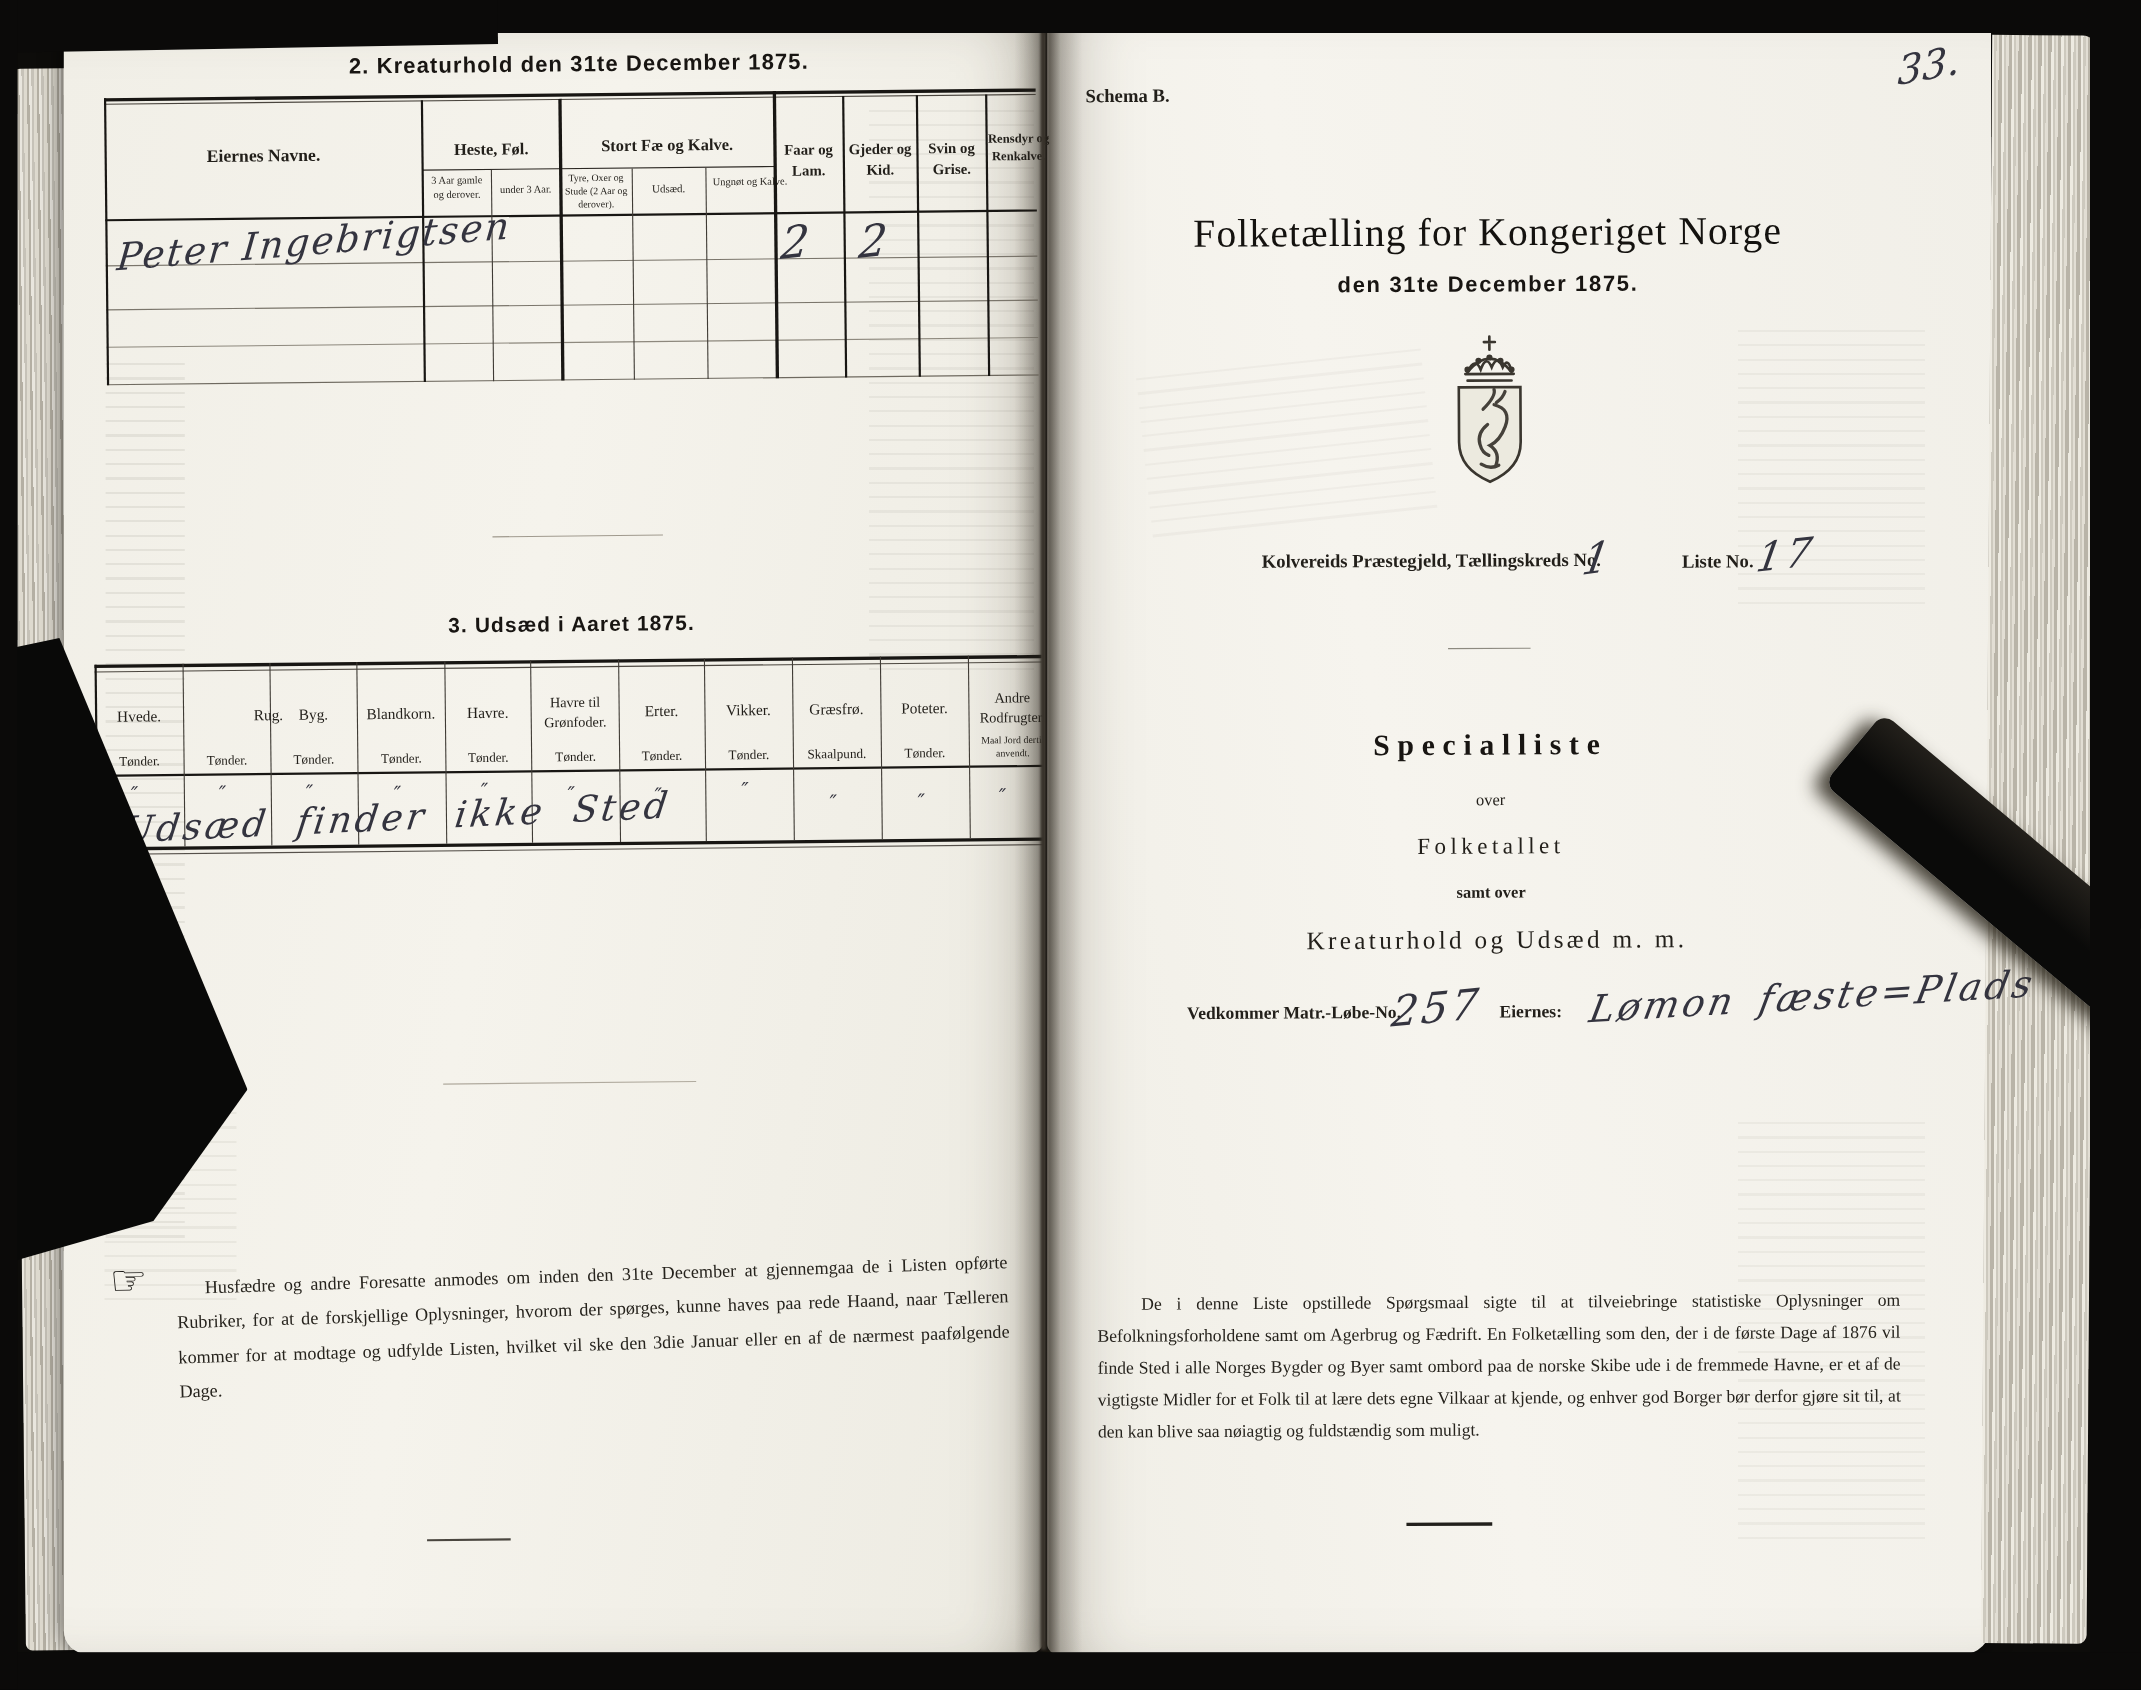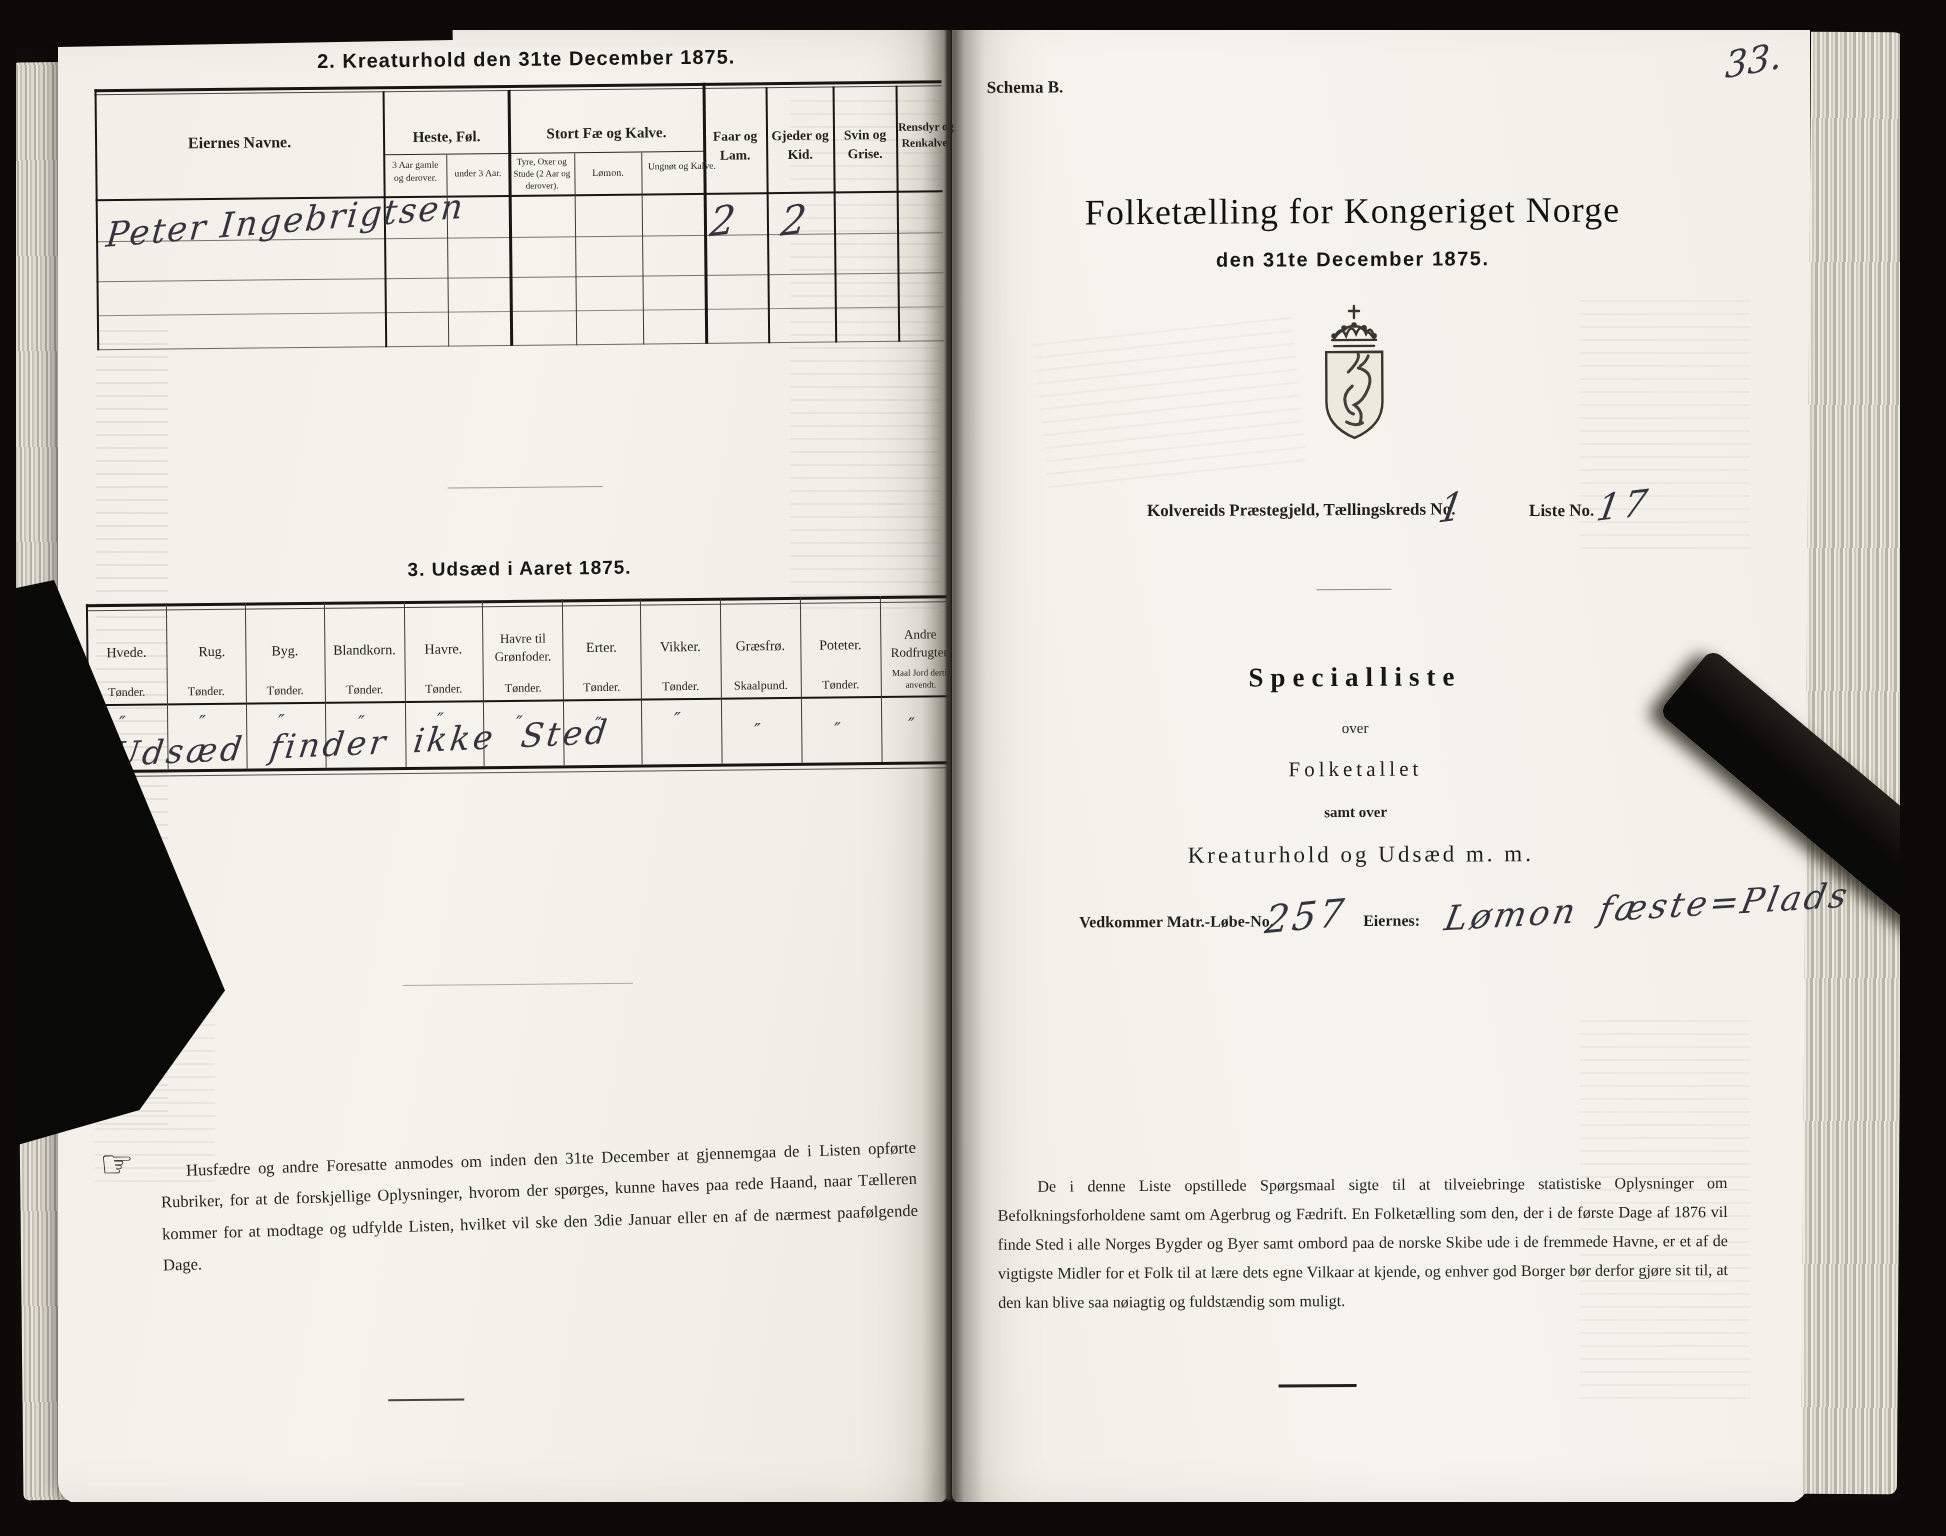--- a/index.html
+++ b/index.html
@@ -69,21 +69,21 @@
     <div class="vl" style="left:769px;top:90px;width:2px;height:256px;"></div>
     <div class="vl" style="left:836px;top:90px;width:2px;height:256px;"></div>
     <div class="vl" style="left:899px;top:90px;width:2px;height:256px;"></div>
 
     <div class="abs print-serif bold center" style="left:98px;top:131px;width:289px;font-size:16px;">Eiernes Navne.</div>
     <div class="abs print-serif bold center" style="left:387px;top:128px;width:320px;font-size:15px;width:125px;">Heste, Føl.</div>
     <div class="abs print-serif bold center" style="left:512px;top:126px;width:195px;font-size:15px;">Stort Fæ og Kalve.</div>
     <div class="abs print-serif center" style="left:389px;top:158px;width:58px;font-size:9.5px;line-height:1.4;">3 Aar gamle og derover.</div>
     <div class="abs print-serif center" style="left:451px;top:168px;width:59px;font-size:9.5px;">under 3 Aar.</div>
     <div class="abs print-serif center" style="left:514px;top:156px;width:61px;font-size:9px;line-height:1.35;">Tyre, Oxer og Stude (2 Aar og derover).</div>
-    <div class="abs print-serif center" style="left:578px;top:168px;width:65px;font-size:10px;">Lømon.</div>
+    <div class="abs print-serif center" style="left:578px;top:168px;width:65px;font-size:10px;">Udsæd.</div>
     <div class="abs print-serif center" style="left:645px;top:162px;width:79px;font-size:9.5px;line-height:1.4;">Ungnøt og Kalve.</div>
     <div class="abs print-serif bold center" style="left:708px;top:130px;width:60px;font-size:13.5px;line-height:1.4;">Faar og Lam.</div>
     <div class="abs print-serif bold center" style="left:771px;top:130px;width:64px;font-size:13.5px;line-height:1.4;">Gjeder og Kid.</div>
     <div class="abs print-serif bold center" style="left:838px;top:130px;width:60px;font-size:13.5px;line-height:1.4;">Svin og Grise.</div>
     <div class="abs print-serif bold center" style="left:901px;top:124px;width:56px;font-size:11.5px;line-height:1.35;">Rensdyr og Renkalve.</div>
 
     <div class="abs hw" style="left:108px;top:198px;font-size:34px;letter-spacing:2px;transform:rotate(-4deg) skewX(-10deg);">Peter Ingebrigtsen</div>
     <div class="abs hw" style="left:712px;top:200px;font-size:40px;transform:rotate(-6deg) skewX(-12deg);">2</div>
     <div class="abs hw" style="left:783px;top:200px;font-size:40px;transform:rotate(-6deg) skewX(-12deg);">2</div>
 
@@ -103,21 +103,21 @@
     <div class="vl" style="left:402px;top:600px;width:1px;height:166px;background:#3f3b35;"></div>
     <div class="vl" style="left:480px;top:600px;width:1px;height:166px;background:#3f3b35;"></div>
     <div class="vl" style="left:560px;top:600px;width:1px;height:166px;background:#3f3b35;"></div>
     <div class="vl" style="left:638px;top:600px;width:1px;height:166px;background:#3f3b35;"></div>
     <div class="vl" style="left:718px;top:600px;width:1px;height:166px;background:#3f3b35;"></div>
     <div class="vl" style="left:798px;top:600px;width:1px;height:166px;background:#3f3b35;"></div>
     <div class="vl" style="left:878px;top:600px;width:1px;height:166px;background:#3f3b35;"></div>
 
     <div class="abs print-serif center" style="left:84px;top:641px;width:80px;font-size:14px;">Hvede.</div>
     <div class="abs print-serif center" style="left:84px;top:681px;width:80px;font-size:12px;">Tønder.</div>
-    <div class="abs print-serif center" style="left:164px;top:641px;width:91px;font-size:14px;">Rug.</div>
+    <div class="abs print-serif center" style="left:164px;top:641px;width:91px;font-size:14px;text-align:right;">Rug.</div>
     <div class="abs print-serif center" style="left:164px;top:681px;width:79px;font-size:12px;">Tønder.</div>
     <div class="abs print-serif center" style="left:243px;top:641px;width:79px;font-size:14px;">Byg.</div>
     <div class="abs print-serif center" style="left:243px;top:681px;width:79px;font-size:12px;">Tønder.</div>
     <div class="abs print-serif center" style="left:322px;top:641px;width:80px;font-size:14px;">Blandkorn.</div>
     <div class="abs print-serif center" style="left:322px;top:681px;width:80px;font-size:12px;">Tønder.</div>
     <div class="abs print-serif center" style="left:402px;top:641px;width:78px;font-size:14px;">Havre.</div>
     <div class="abs print-serif center" style="left:402px;top:681px;width:78px;font-size:12px;">Tønder.</div>
     <div class="abs print-serif center" style="left:481px;top:630px;width:79px;font-size:13px;line-height:1.35;">Havre til Grønfoder.</div>
     <div class="abs print-serif center" style="left:481px;top:681px;width:79px;font-size:12px;">Tønder.</div>
     <div class="abs print-serif center" style="left:560px;top:641px;width:78px;font-size:14px;">Erter.</div>

